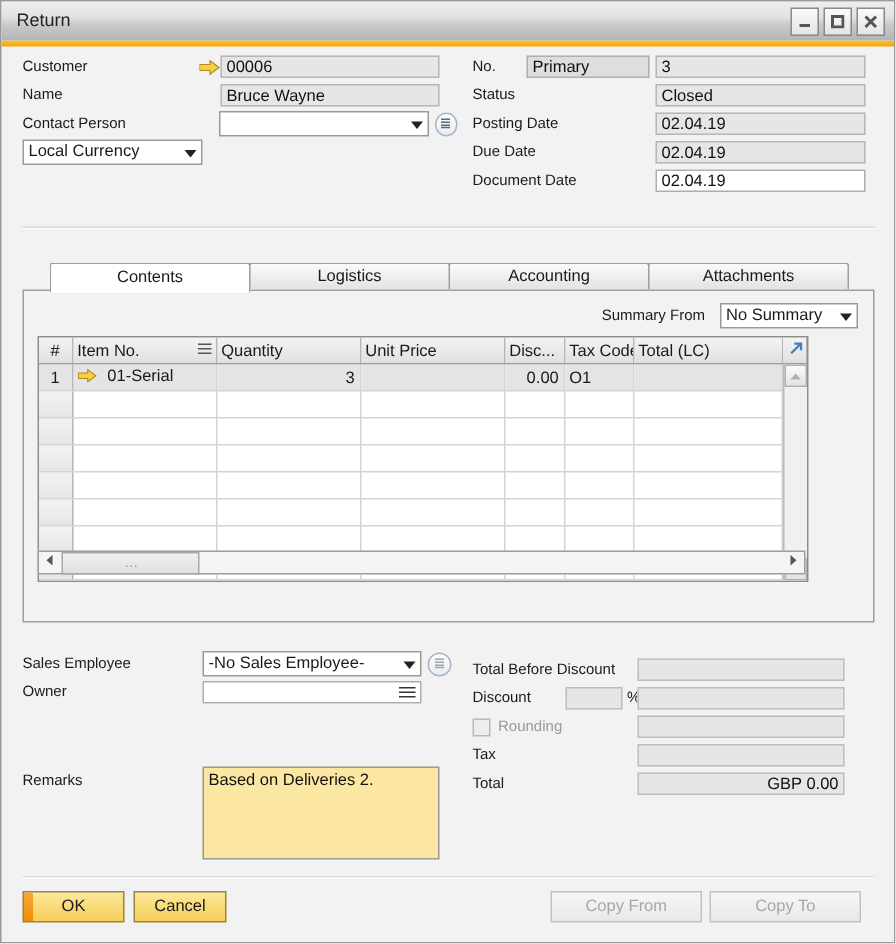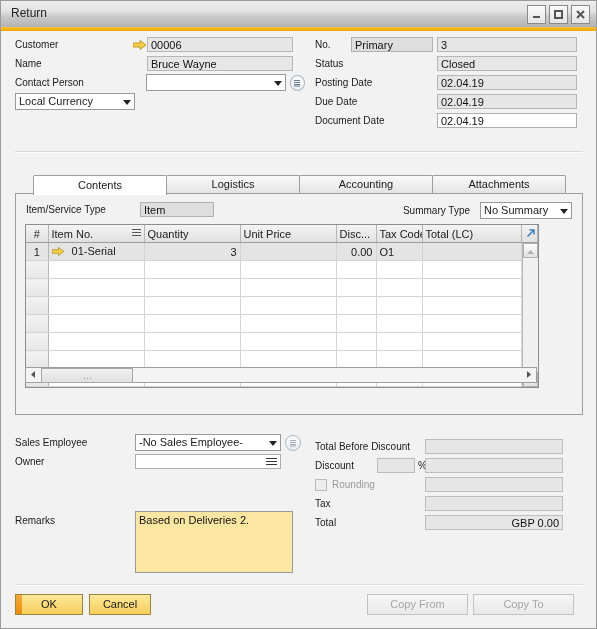--- a/index.html
+++ b/index.html
@@ -462,27 +462,23 @@
   <div class="tabs-wrap">
     <div class="tabs">
       <div class="tab active">Contents</div>
       <div class="tab">Logistics</div>
       <div class="tab">Accounting</div>
       <div class="tab">Attachments</div>
     </div>
 
     <div class="tab-panel">
 
-      <div style="position:absolute;left:10px;top:8px;display:flex;align-items:center;">
-        <span class="label" style="width:114px;">Item/Service Type</span>
-        <span class="field gray" style="width:74px;">Item</span>
-      </div>
 
       <div style="position:absolute;right:10px;top:8px;display:flex;align-items:center;">
-        <span class="label" style="margin-right:10px;">Summary Type</span>
+        <span class="label" style="margin-right:10px;">Summary From</span>
         <span class="combo" style="width:92px;">
           <span>No Summary</span>
           <span class="arrow"></span>
         </span>
       </div>
 
       <div class="grid-outer">
         <table class="grid">
           <colgroup>
             <col style="width:22px">

